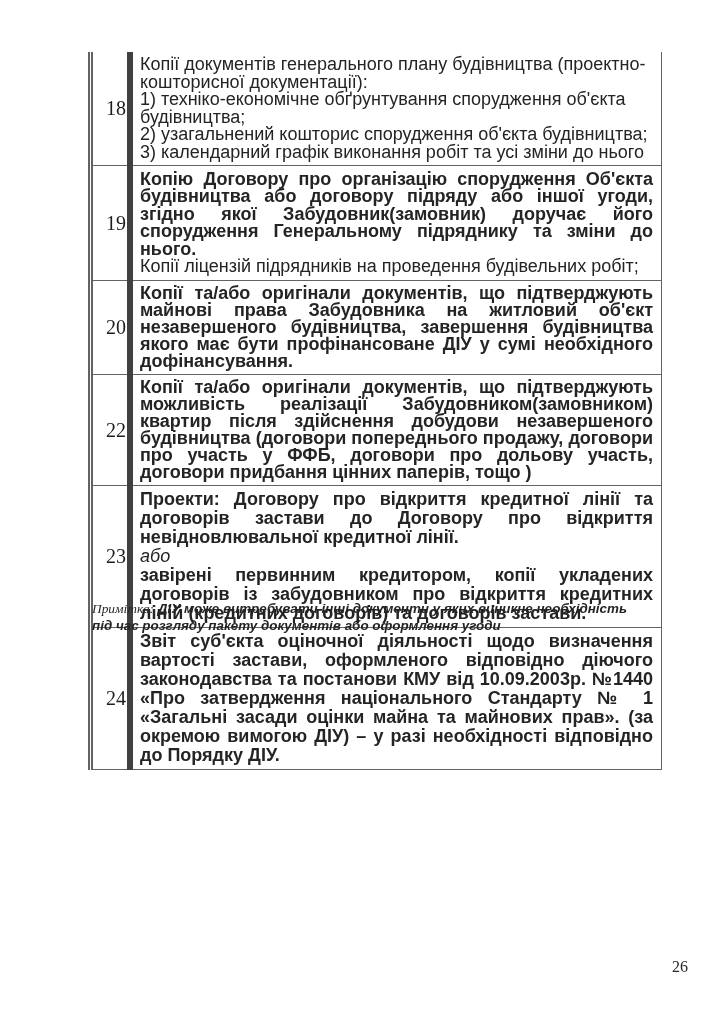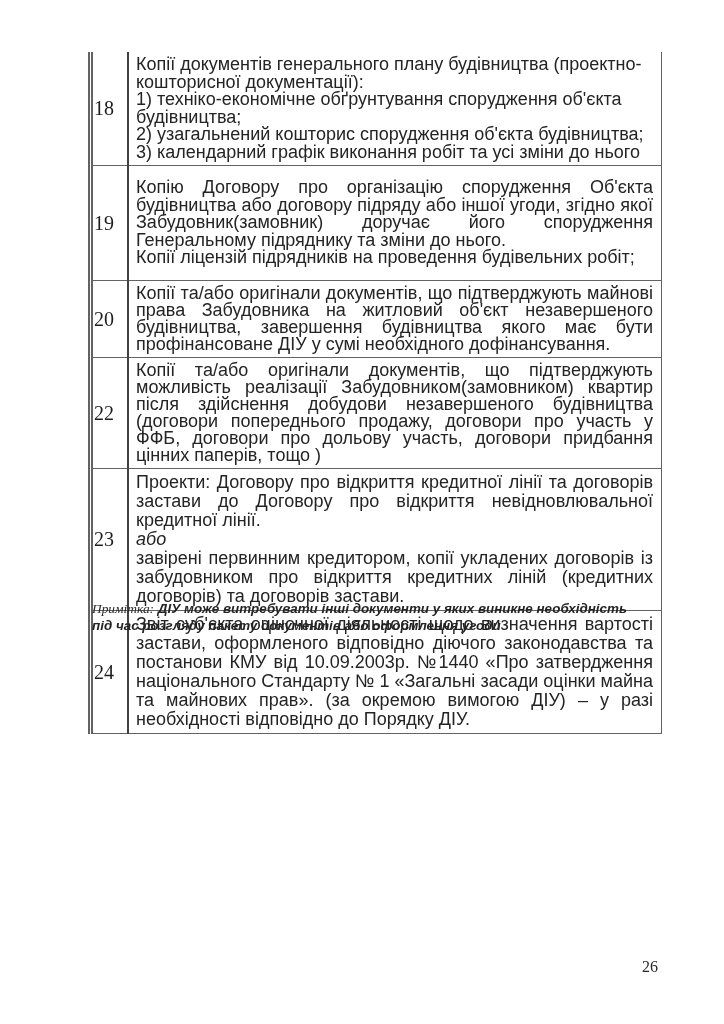--- a/index.html
+++ b/index.html
@@ -23,36 +23,36 @@
     border-right: 1px solid #636363;
     border-bottom: 1px solid #636363;
   }
   table.doc-table td {
     border-top: 1px solid #636363;
     vertical-align: middle;
   }
   table.doc-table tr:first-child td { border-top: none; }
   td.cell-num {
     width: 32px;
-    border-right: 2px solid #404040;
-    text-align: left;
+    border-right: 6px solid #404040;
+    text-align: right;
     font-family: "Liberation Serif", serif;
     font-size: 20px;
     color: #1d1d1d;
   }
   td.cell-text {
     padding: 4px 8px 4px 7px;
     font-size: 18px;
     line-height: 17px;
     color: #242424;
   }
   tr.lh-tall  td.cell-text { line-height: 17.5px; }
   tr.lh-tight td.cell-text { line-height: 19px; }
   td.cell-text p { margin: 0; }
-  p.just  { text-align: justify; }
+  p.just  { text-align: justify; font-weight: bold; }
   p.plain { text-align: left; }
   p.em    { font-style: italic; }
   .note {
     position: absolute;
     left: 92px;
     top: 600px;
     width: 558px;
     font-size: 13.4px;
     line-height: 17px;
     font-style: italic;
@@ -63,21 +63,21 @@
     color: #2a2a2a;
   }
   .note .note-text {
     font-family: "Liberation Sans", sans-serif;
     font-weight: bold;
     color: #242424;
   }
   .page-number {
     position: absolute;
     top: 958px;
-    left: 642px;
+    left: 672px;
     font-family: "Liberation Serif", serif;
     font-size: 16px;
     color: #2a2a2a;
   }
 </style>
 </head>
 <body>
 
 <div class="page">
 

